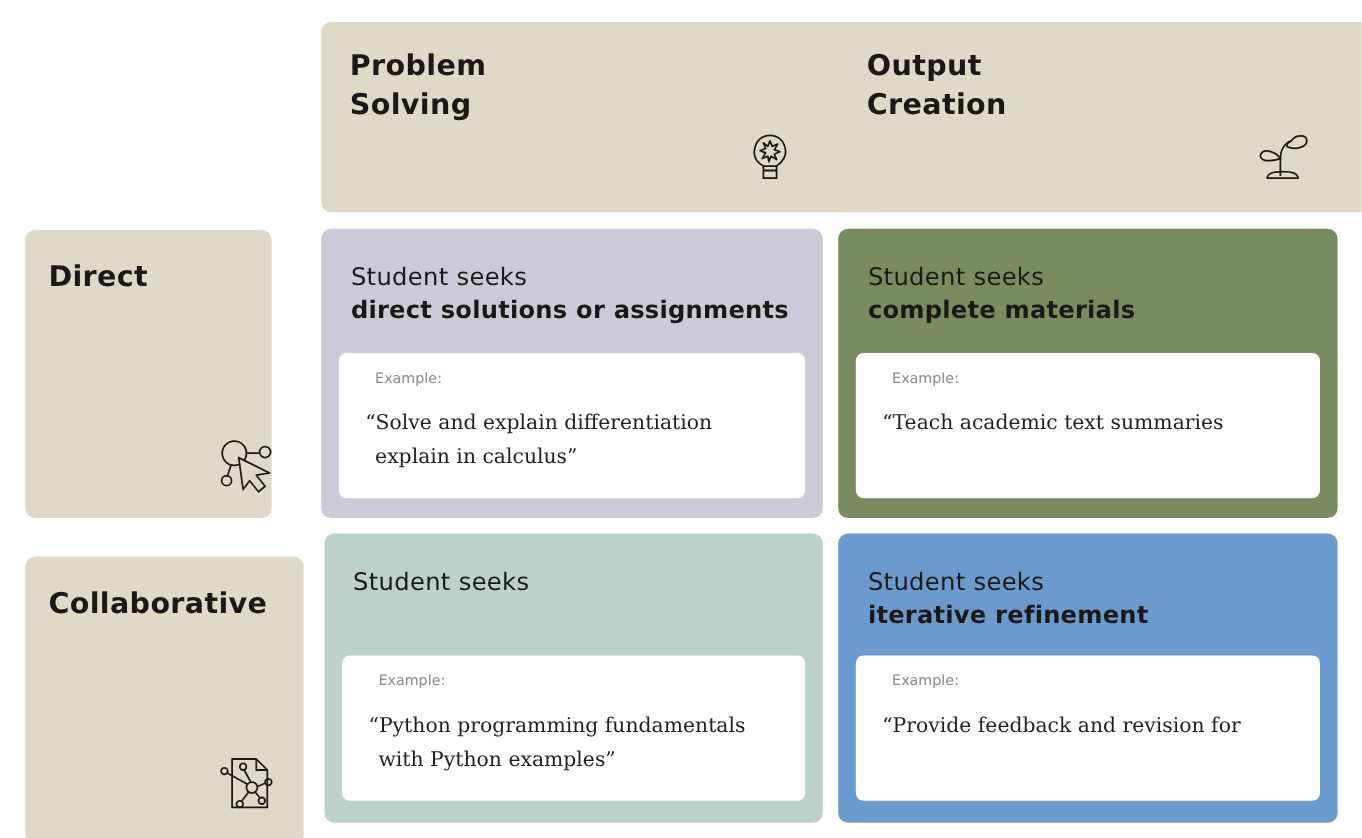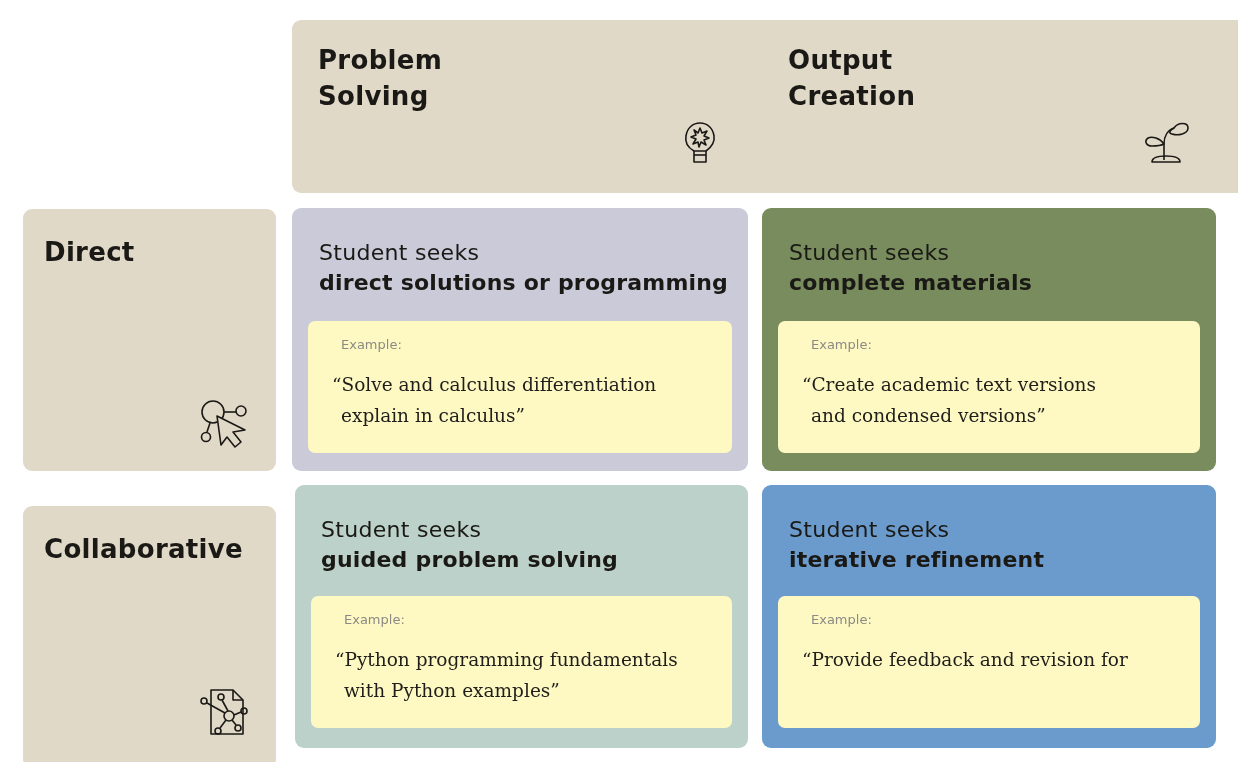--- a/index.html
+++ b/index.html
@@ -9,21 +9,21 @@
   .beige { background:#e1d9c8; }
   .header-title { position:absolute; left:26px; top:22px; font-size:26px; font-weight:bold;
                   line-height:36px; letter-spacing:0.3px; white-space:pre-line; }
   .row-title { position:absolute; left:21px; top:28px; font-size:26px; font-weight:bold;
                letter-spacing:0.3px; }
   .icon { position:absolute; }
   .seeks { position:absolute; left:27px; top:30px; font-size:22px; line-height:30px; }
   .seeks .light { display:block; font-weight:normal; letter-spacing:0.3px; }
   .seeks .strong { display:block; font-weight:bold; letter-spacing:0.2px; }
   .example { position:absolute; left:16px; right:16px; top:113px; height:132px;
-             background:#fef9c3; border-radius:7px; }
+             background:#ffffff; border-radius:7px; }
   .example .label { position:absolute; left:33px; top:16px; font-size:13px; color:#8b8a84; }
   .example .quote { position:absolute; left:24px; top:48px; right:20px;
                     font-family:"DejaVu Serif", serif; font-size:18.5px; line-height:31px;
                     color:#1f1e1b; }
   .example .quote .l2 { display:block; padding-left:9px; }
 </style>
 </head>
 <body>
 
 <div class="card beige" style="left:292px; top:20px; width:516px; height:173px;">
@@ -41,21 +41,21 @@
   <div class="header-title">Output
 Creation</div>
   <svg class="icon" style="left:380px; top:100px;" width="50" height="46" viewBox="0 0 50 46" fill="none" stroke="#1a1915" stroke-width="1.6" stroke-linejoin="round">
     <path d="M22 40 L22 24 C22 16 26 10 32 8"></path>
     <path d="M32 8 C36 2 46 2 46 8 C46 14 36 16 30 14 C26 13 28 10 32 8 Z"></path>
     <path d="M22 24 C18 18 10 16 6 18 C2 21 4 26 10 26 C16 26 20 25 22 24 Z"></path>
     <path d="M10 42 C10 38 16 36 24 36 C32 36 38 38 38 42 Z"></path>
   </svg>
 </div>
 
-<div class="card beige" style="left:23px; top:209px; width:253px; height:262px;text-align:right;">
+<div class="card beige" style="left:23px; top:209px; width:224px; height:262px;text-align:right;">
   <div class="row-title">Direct</div>
   <svg class="icon" style="left:176px; top:189px;" width="52" height="52" viewBox="0 0 52 52" fill="none" stroke="#1a1915" stroke-width="1.6" stroke-linejoin="round">
     <circle cx="14" cy="14" r="11"></circle>
     <line x1="25" y1="14" x2="37" y2="14"></line>
     <circle cx="42" cy="13" r="5"></circle>
     <line x1="11" y1="25" x2="8" y2="34"></line>
     <circle cx="7" cy="39" r="4.5"></circle>
     <path d="M18 18 L46 32 L34 34 L42 44 L36 49 L28 39 L22 47 Z" fill="#e1d9c8"></path>
   </svg>
 </div>
@@ -75,49 +75,47 @@
     <line x1="33" y1="34" x2="37" y2="39"></line>
     <circle cx="39" cy="42" r="3"></circle>
     <line x1="27" y1="34" x2="21" y2="42"></line>
     <circle cx="19" cy="45" r="3"></circle>
   </svg>
 </div>
 
 <div class="card" style="left:292px; top:208px; width:456px; height:263px; background:#cacad9;">
   <div class="seeks">
     <span class="light">Student seeks</span>
-    <span class="strong">direct solutions or programming</span>
+    <span class="strong">direct solutions or assignments</span>
   </div>
   <div class="example">
     <div class="label">Example:</div>
     <div class="quote">
-      <span>“Solve and calculus differentiation</span>
+      <span>“Solve and explain differentiation</span>
       <span class="l2">explain in calculus”</span>
     </div>
   </div>
 </div>
 
 <div class="card" style="left:762px; top:208px; width:454px; height:263px; background:#788c5d;">
   <div class="seeks">
     <span class="light">Student seeks</span>
     <span class="strong">complete materials</span>
   </div>
   <div class="example">
     <div class="label">Example:</div>
     <div class="quote">
-      <span>“Create academic text versions</span>
-      <span class="l2">and condensed versions”</span>
+      <span>“Teach academic text summaries</span>
     </div>
   </div>
 </div>
 
 <div class="card" style="left:295px; top:485px; width:453px; height:263px; background:#bcd1ca;">
   <div class="seeks" style="left:26px;">
     <span class="light">Student seeks</span>
-    <span class="strong">guided problem solving</span>
   </div>
   <div class="example" style="top:111px;">
     <div class="label">Example:</div>
     <div class="quote">
       <span>“Python programming fundamentals</span>
       <span class="l2">with Python examples”</span>
     </div>
   </div>
 </div>
 

